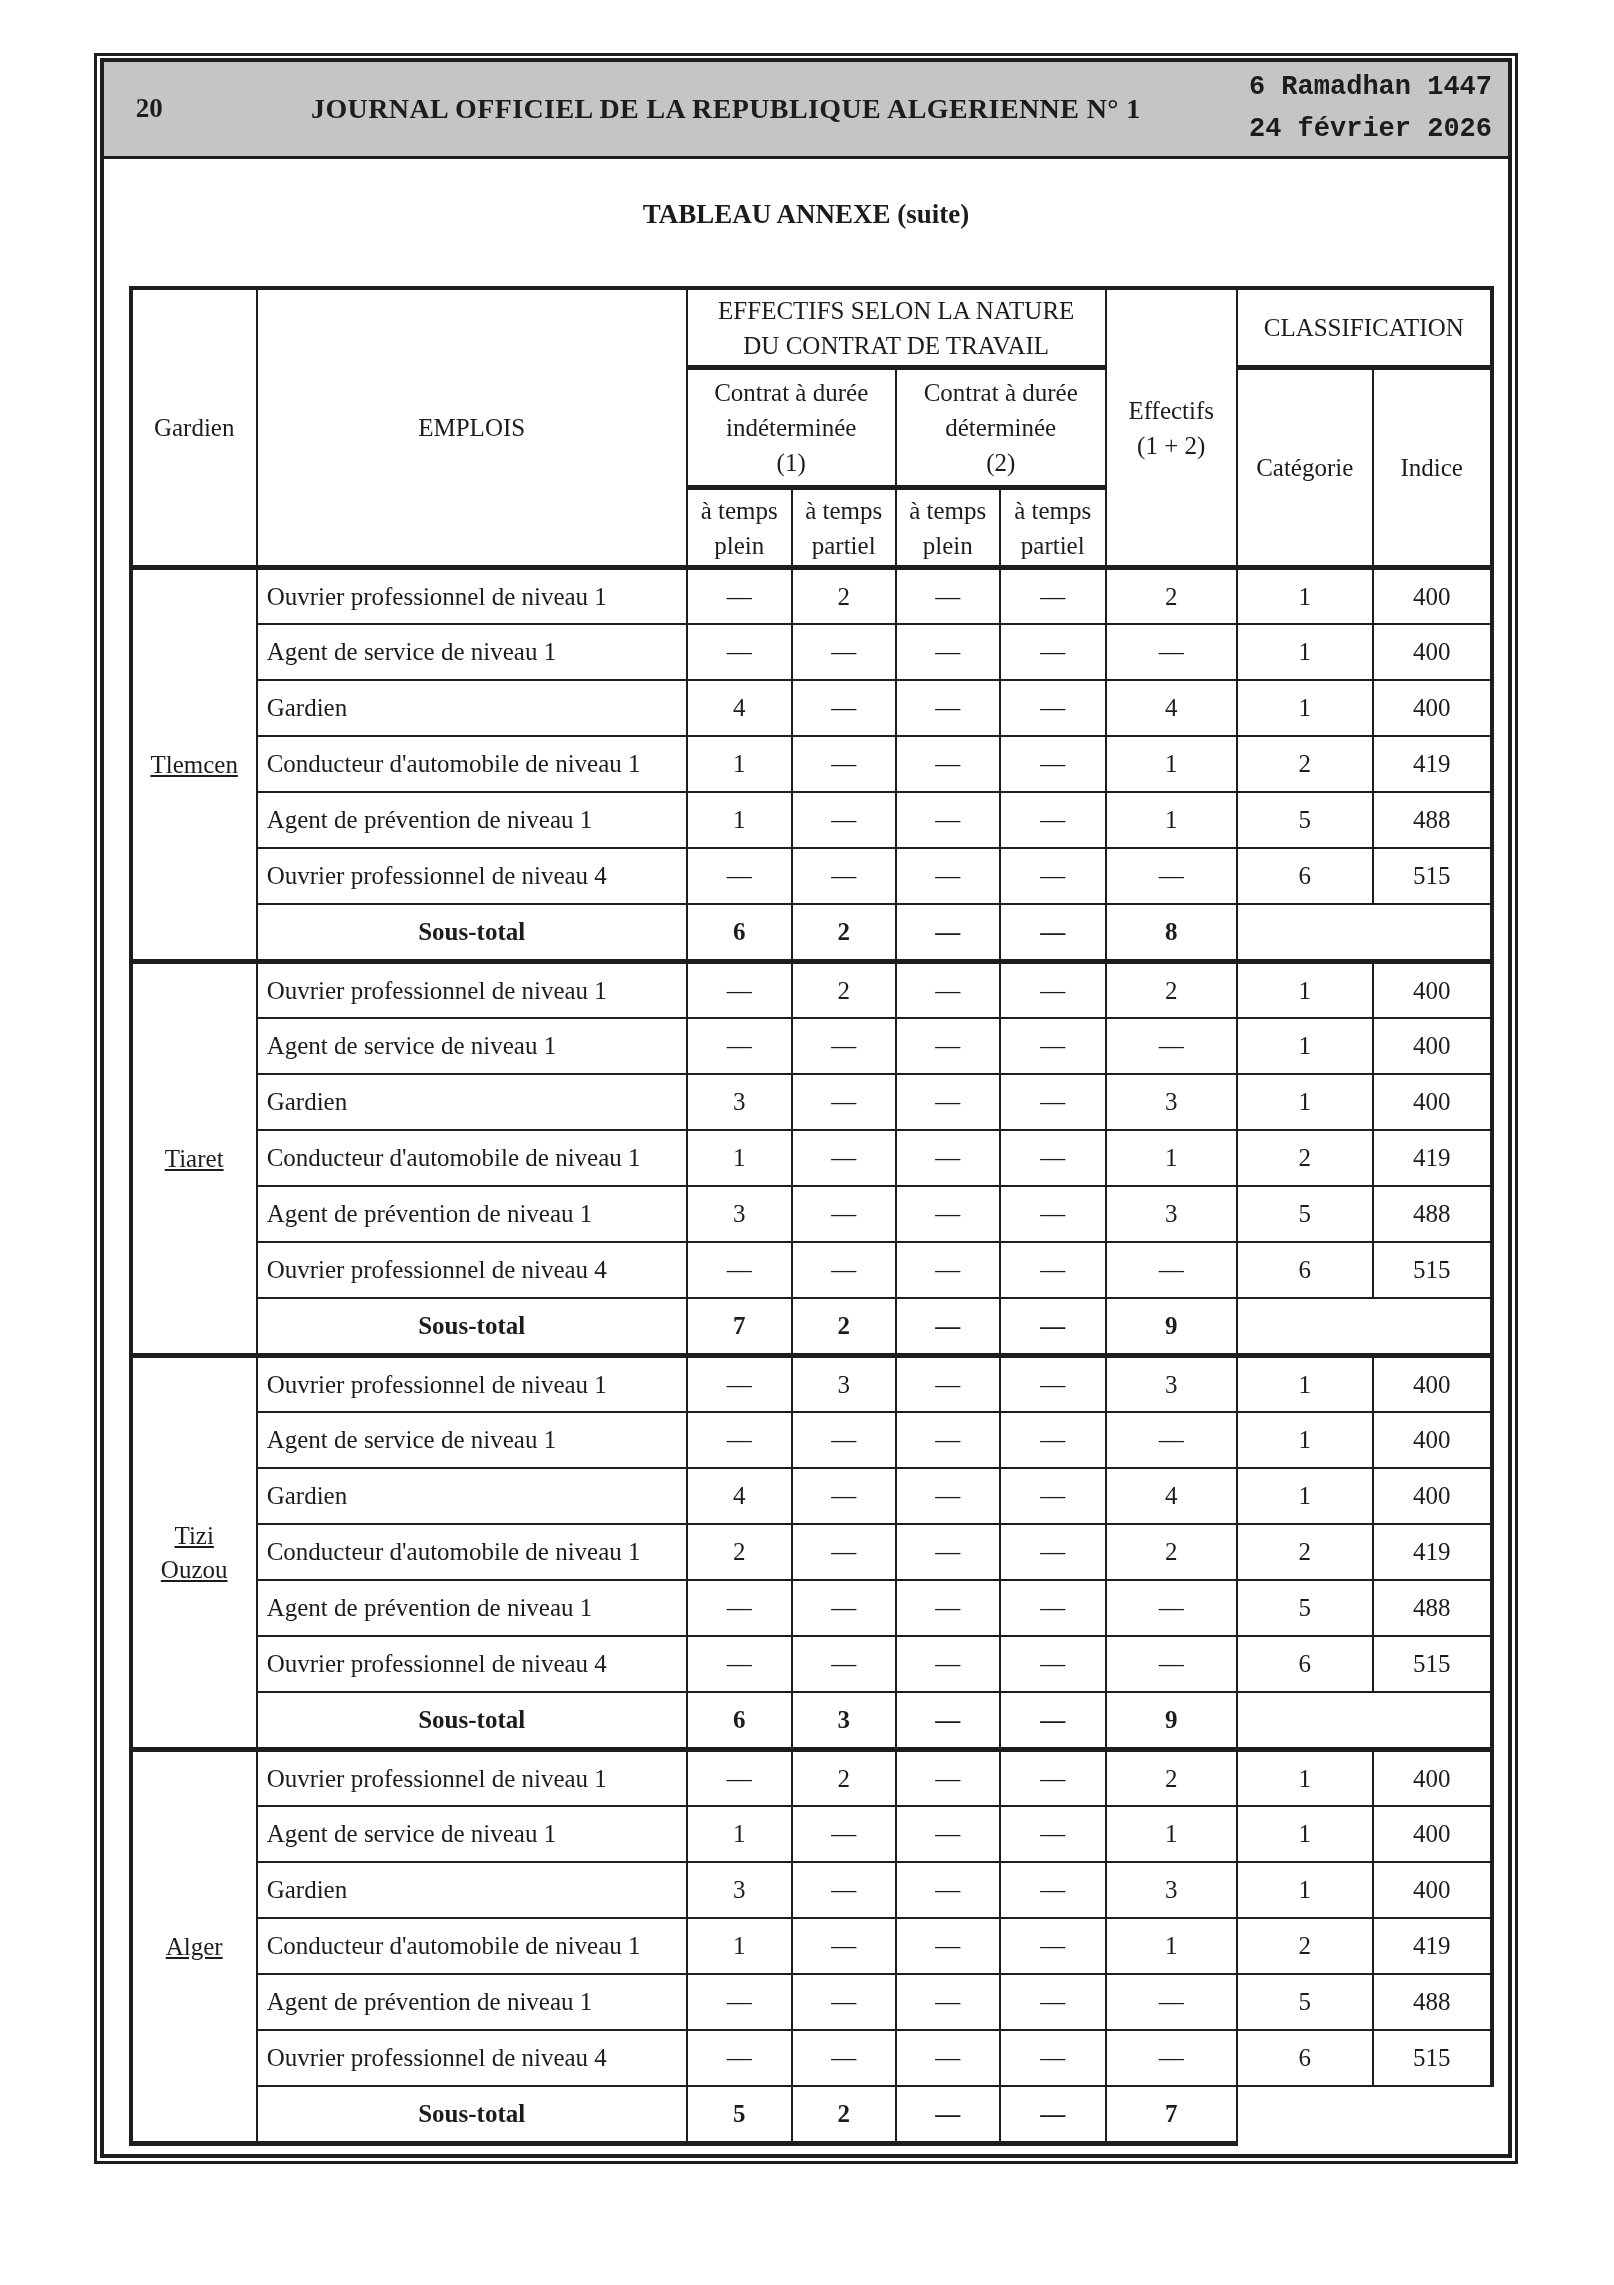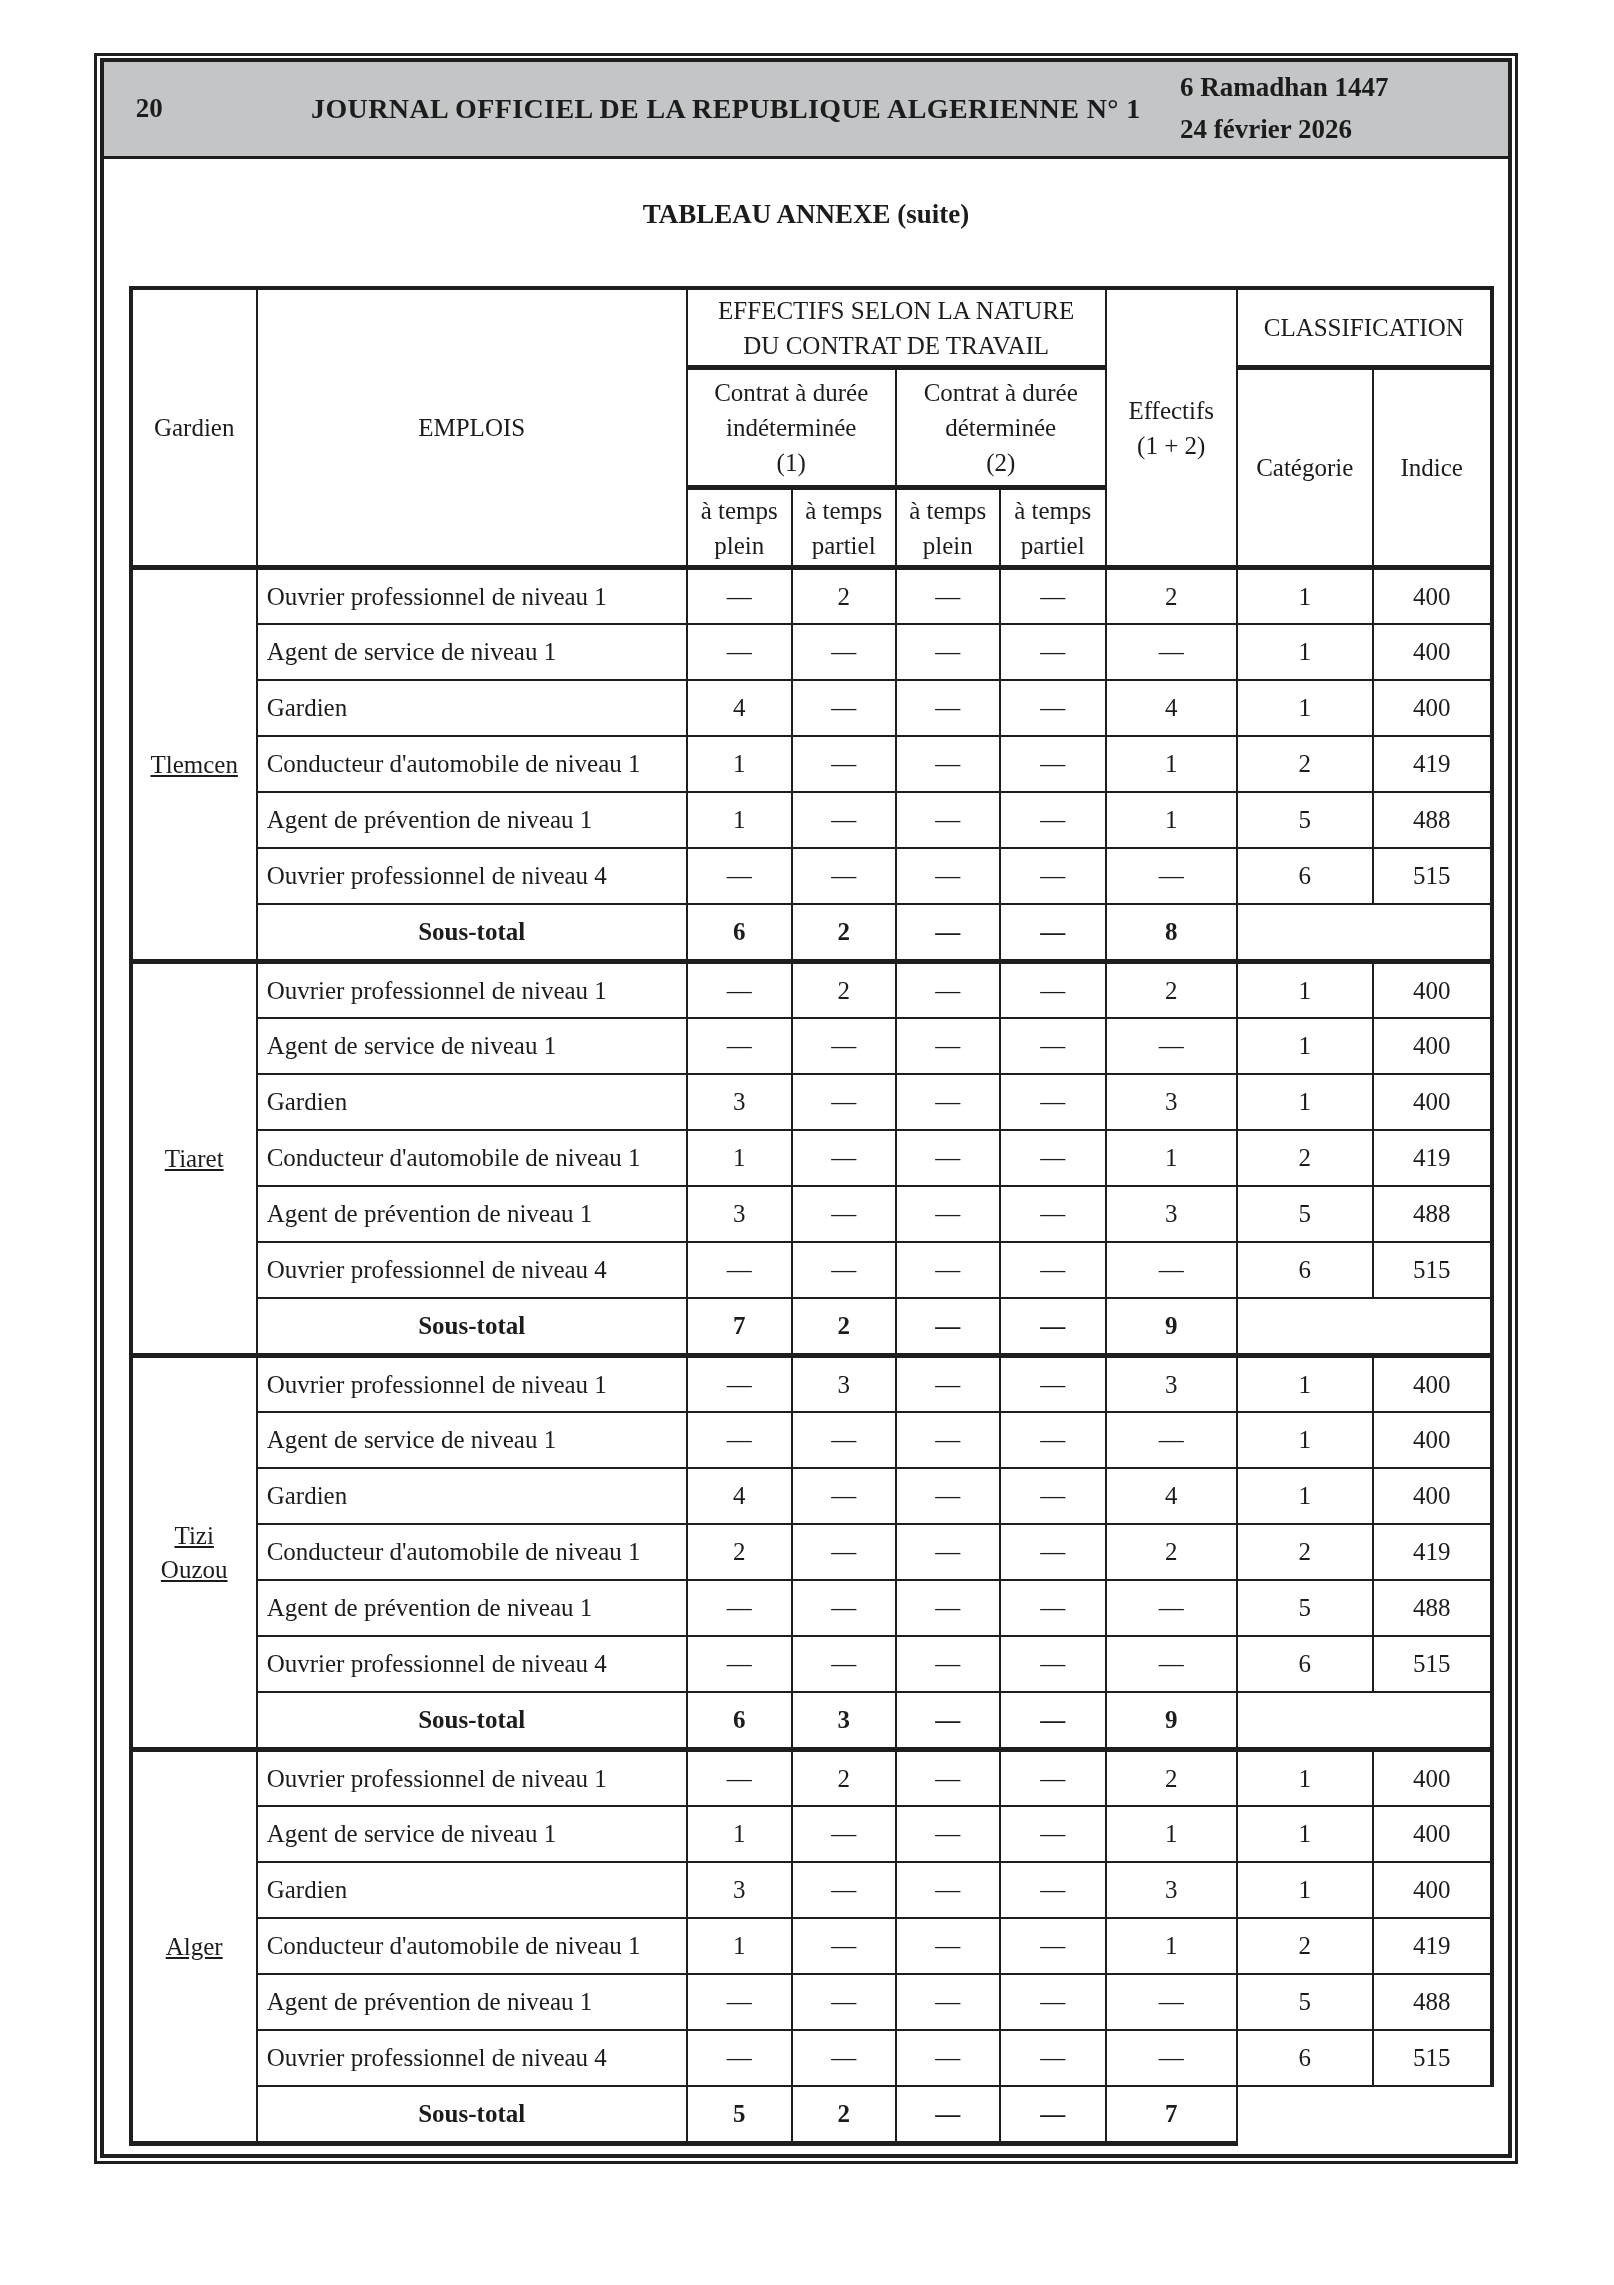--- a/index.html
+++ b/index.html
@@ -14,21 +14,21 @@
   .frame-inner{
     position:absolute;left:2.7px;top:1.8px;right:2.7px;bottom:2.7px;
     border:4.5px solid #1e1e1e;box-sizing:border-box;
   }
   .band{
     height:94px;background:#c3c5c7;border-bottom:3.6px solid #1e1e1e;
     display:flex;align-items:center;font-weight:bold;
   }
   .band-num{width:136px;padding-left:32px;font-size:27px;}
   .band-title{flex:1;text-align:center;font-size:28px;letter-spacing:0.4px;}
-  .band-dates{width:312px;padding-right:16.3px;font-size:27px;line-height:1.55;}
+  .band-dates{width:312px;text-align:right;padding-right:16.3px;font-size:27px;line-height:1.55;font-family:Liberation Mono, monospace;}
   .content{padding-top:40px;}
   .section-title{text-align:center;font-size:27px;font-weight:bold;margin-bottom:56px;}
 
   table{
     border-collapse:collapse;table-layout:fixed;width:1361px;margin-left:25px;
     font-size:25px;color:#1c1c1c;
   }
   th,td{
     border:2.7px solid #1e1e1e;padding:0 3.6px;text-align:center;vertical-align:middle;
     overflow:hidden;

